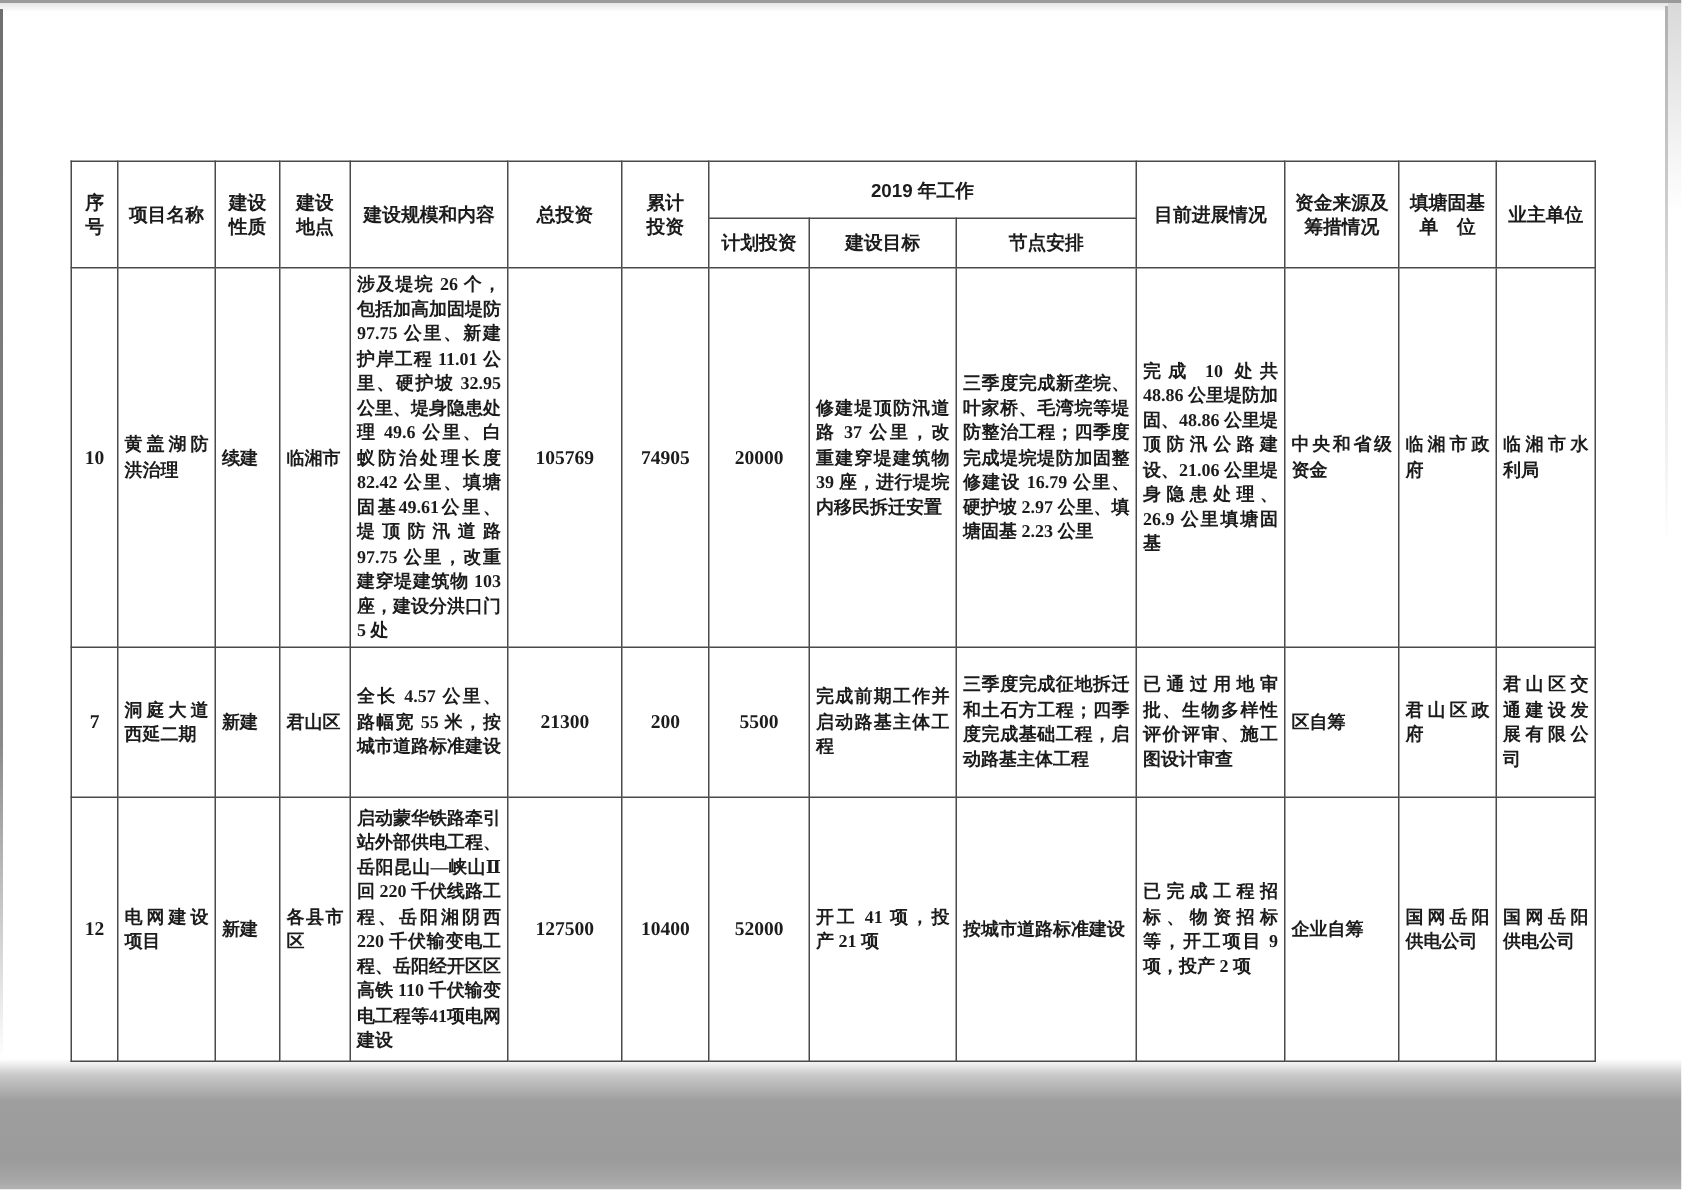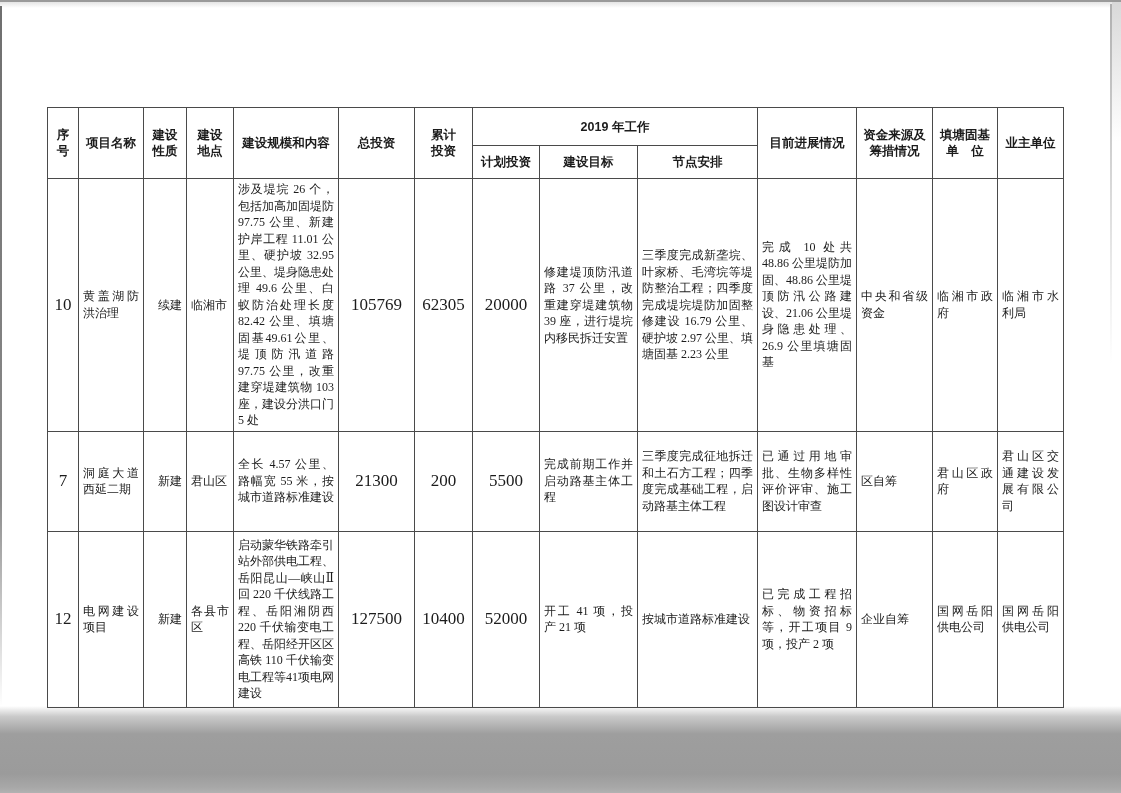--- a/index.html
+++ b/index.html
@@ -29,23 +29,23 @@
       #b2b2b2 100%);}
   
   .table-wrap{position:absolute;left:47px;top:107px;}
   table{border-collapse:collapse;table-layout:fixed;width:1016px;}
   th,td{border:1px solid #4a4a4a;padding:2px 4px;vertical-align:middle;overflow:hidden;}
   thead th{
     font-family:"Liberation Sans","DejaVu Sans",sans-serif;
     font-weight:bold;font-size:12.5px;line-height:16px;
     text-align:center;white-space:pre-line;background:#ffffff;
   }
-  td{font-size:12px;line-height:16.5px;}
-  td.num{text-align:center;font-size:17px;}
-  td.ctr{text-align:right;}
+  td{font-size:12px;line-height:16.5px;font-weight:bold;}
+  td.num{text-align:center;font-size:13px;}
+  td.ctr{text-align:left;}
   td.txt{text-align:justify;}
   tr.hdr-a{height:38px;}
   tr.hdr-b{height:33px;}
   tr.r10{height:252px;}
   tr.r11{height:100px;}
   tr.r12{height:176px;}
 </style>
 </head>
 <body>
 
@@ -102,21 +102,21 @@
     </tr>
   </thead>
   <tbody>
     <tr class="r10">
       <td class="num">10</td>
       <td class="txt">黄盖湖防洪治理</td>
       <td class="ctr">续建</td>
       <td class="txt">临湘市</td>
       <td class="txt">涉及堤垸 26 个，包括加高加固堤防 97.75 公里、新建护岸工程 11.01 公里、硬护坡 32.95 公里、堤身隐患处理 49.6 公里、白蚁防治处理长度 82.42 公里、填塘固基49.61公里、堤顶防汛道路 97.75 公里，改重建穿堤建筑物 103 座，建设分洪口门 5 处</td>
       <td class="num">105769</td>
-      <td class="num">62305</td>
+      <td class="num">74905</td>
       <td class="num">20000</td>
       <td class="txt">修建堤顶防汛道路 37 公里，改重建穿堤建筑物 39 座，进行堤垸内移民拆迁安置</td>
       <td class="txt">三季度完成新垄垸、叶家桥、毛湾垸等堤防整治工程；四季度完成堤垸堤防加固整修建设 16.79 公里、硬护坡 2.97 公里、填塘固基 2.23 公里</td>
       <td class="txt">完成 10 处共 48.86 公里堤防加固、48.86 公里堤顶防汛公路建设、21.06 公里堤身隐患处理、26.9 公里填塘固基</td>
       <td class="txt">中央和省级资金</td>
       <td class="txt">临湘市政府</td>
       <td class="txt">临湘市水利局</td>
     </tr>
     <tr class="r11">
       <td class="num">7</td>

